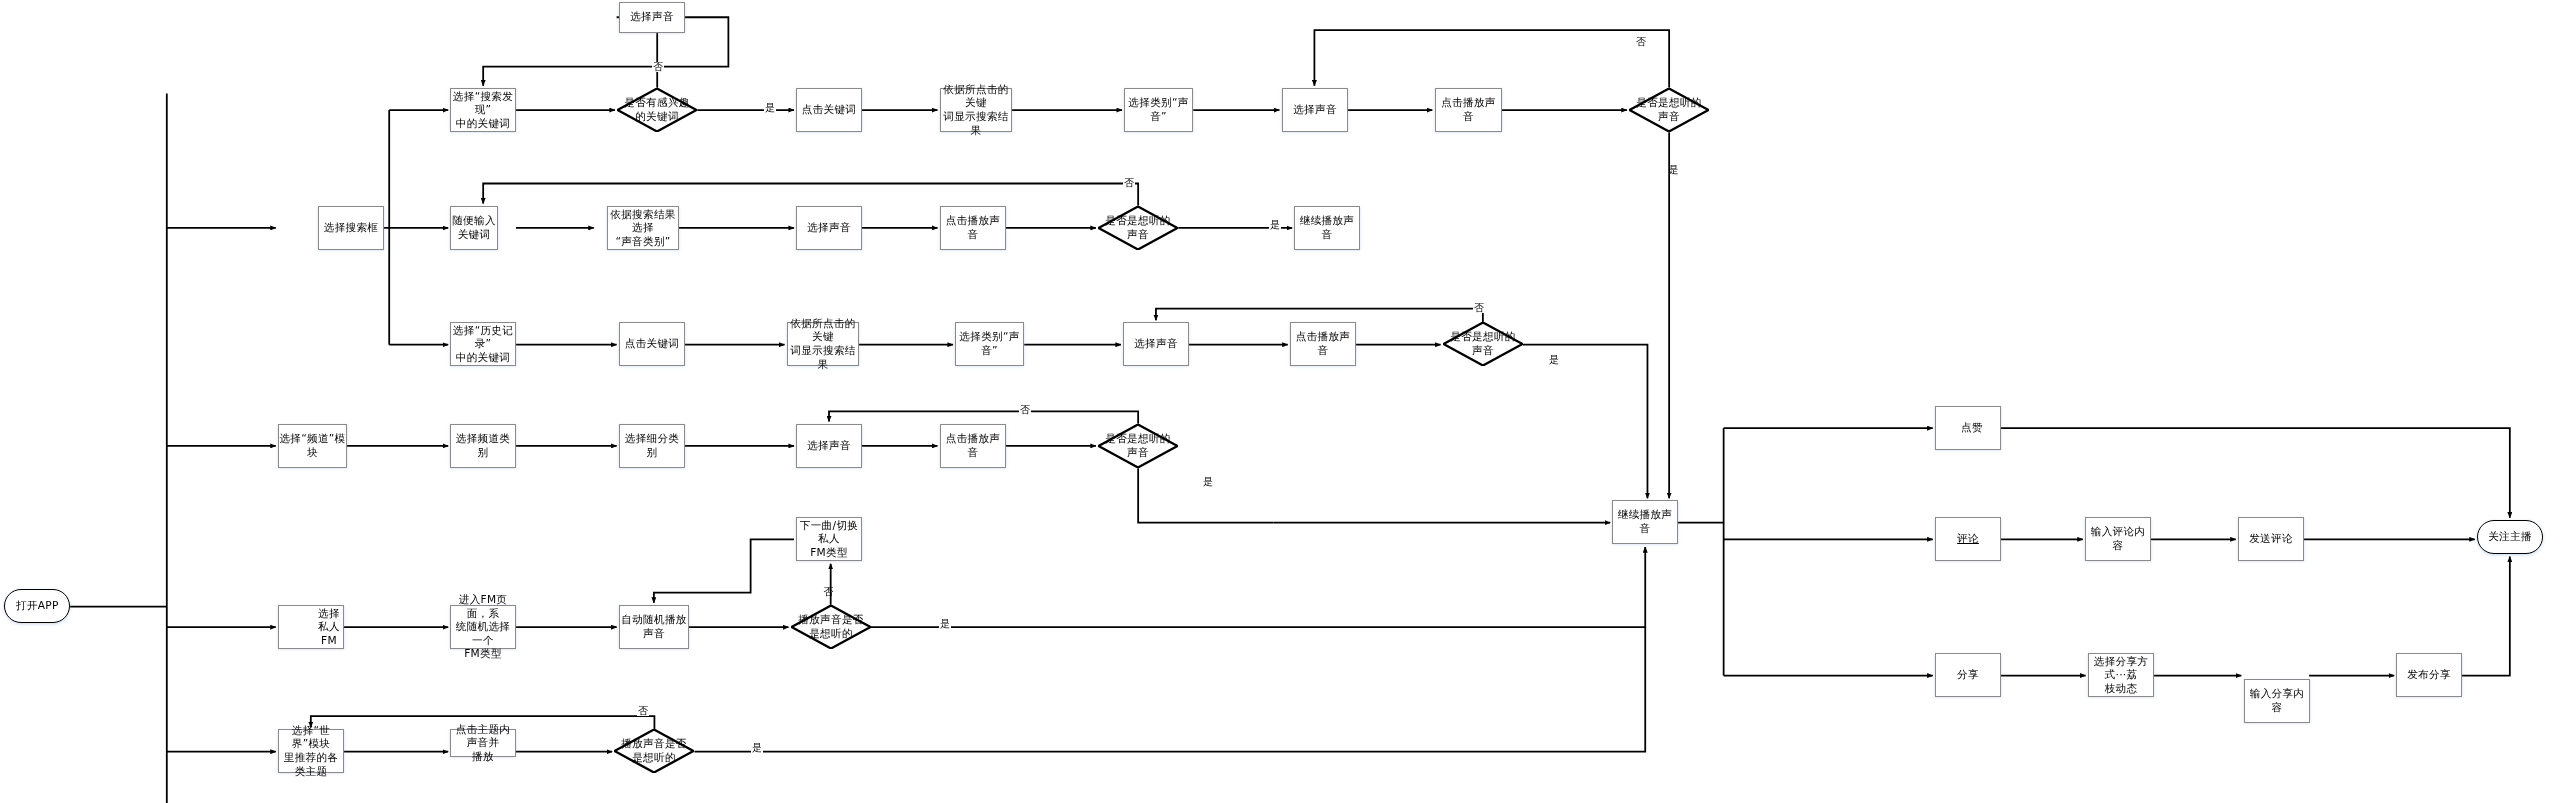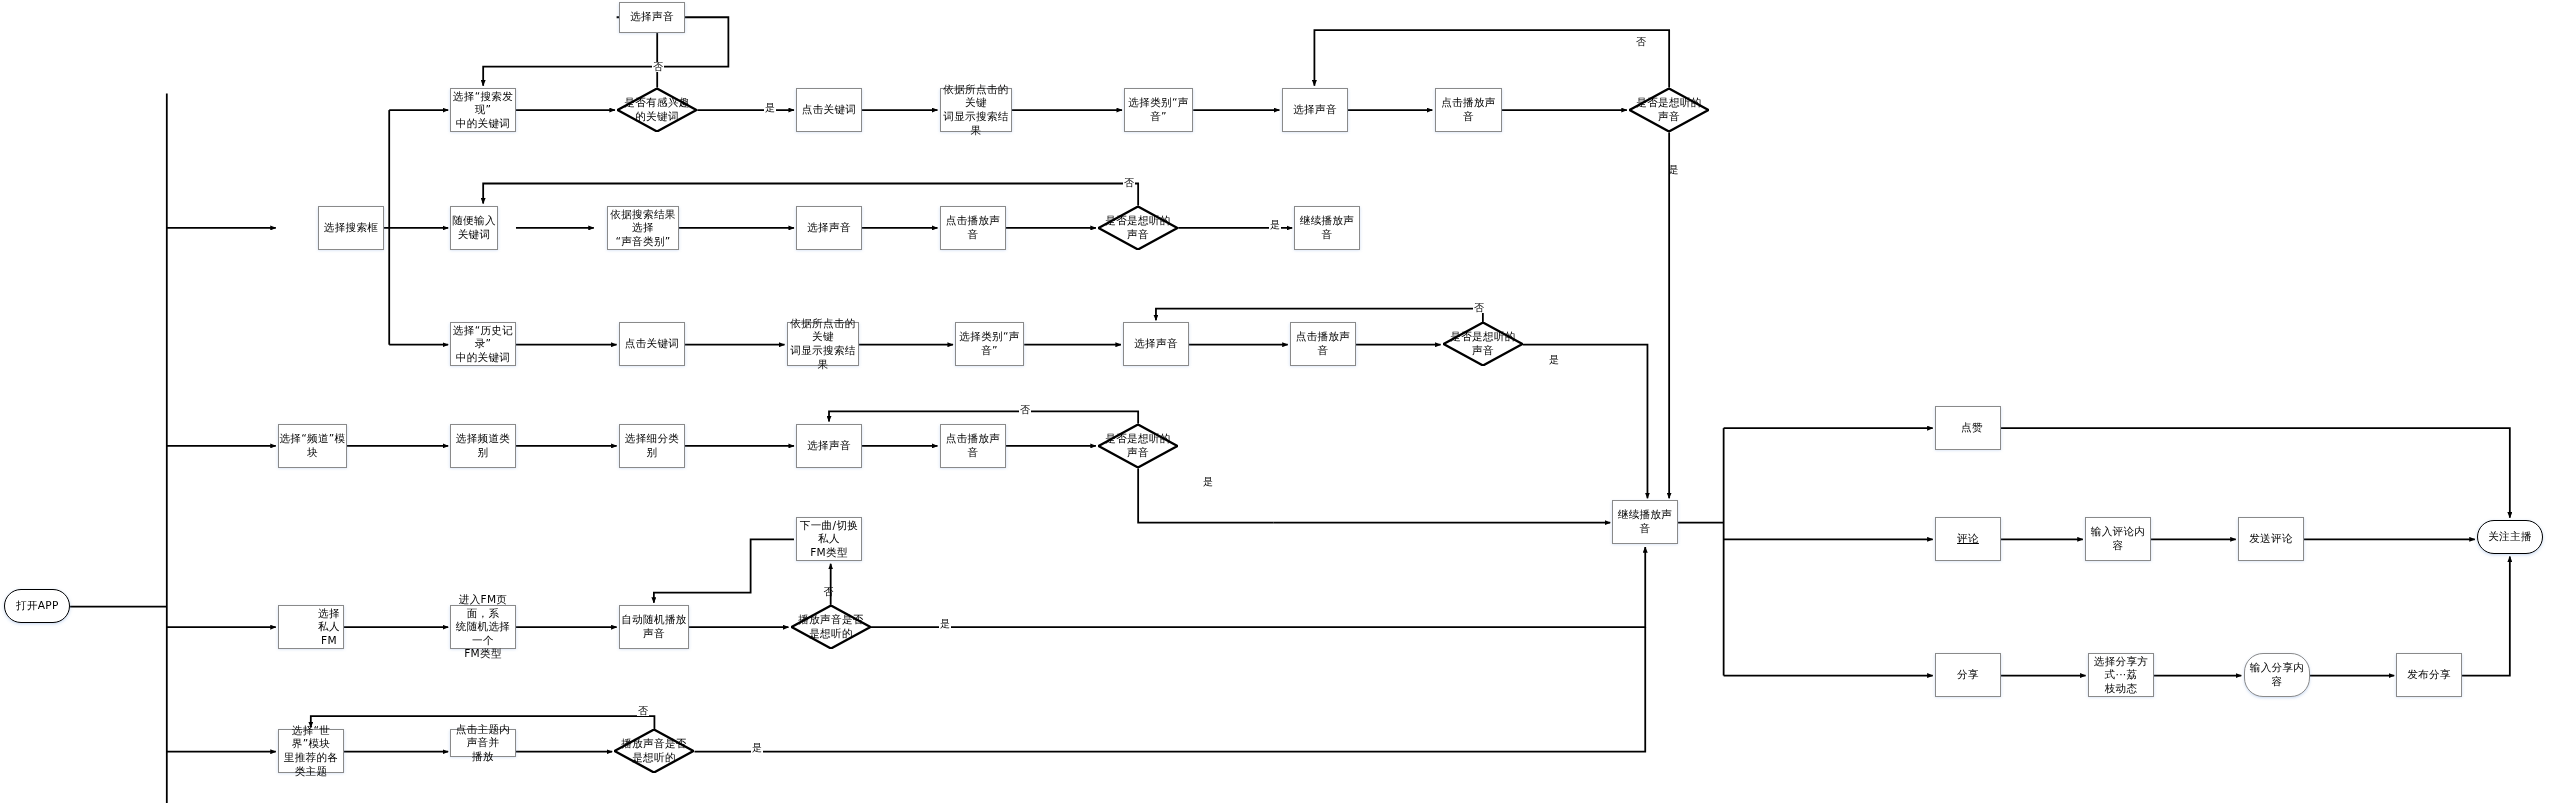--- a/index.html
+++ b/index.html
@@ -278,21 +278,21 @@
       </div>
       <div class="node process" style="left: 2238px; top: 517px; width: 66px; height: 44px;">
         <span>发送评论</span>
       </div>
       <div class="node process" style="left: 1935px; top: 653px; width: 66px; height: 44px;">
         <span>分享</span>
       </div>
       <div class="node process" style="left: 2088px; top: 653px; width: 66px; height: 44px;">
         <span>选择分享方式···荔<br>枝动态</span>
       </div>
-      <div class="node process" style="left: 2244px; top: 653px; width: 66px; height: 44px; border-radius: 19px;">
+      <div class="node process" style="left: 2244px; top: 679px; width: 66px; height: 44px;">
         <span>输入分享内容</span>
       </div>
       <div class="node process" style="left: 2396px; top: 653px; width: 66px; height: 44px;">
         <span>发布分享</span>
       </div>
       <div class="node terminator" style="left: 2477px; top: 520px; width: 66px; height: 34px;">
         <span>关注主播</span>
       </div>
     </div>
   <div id="label-layer">

